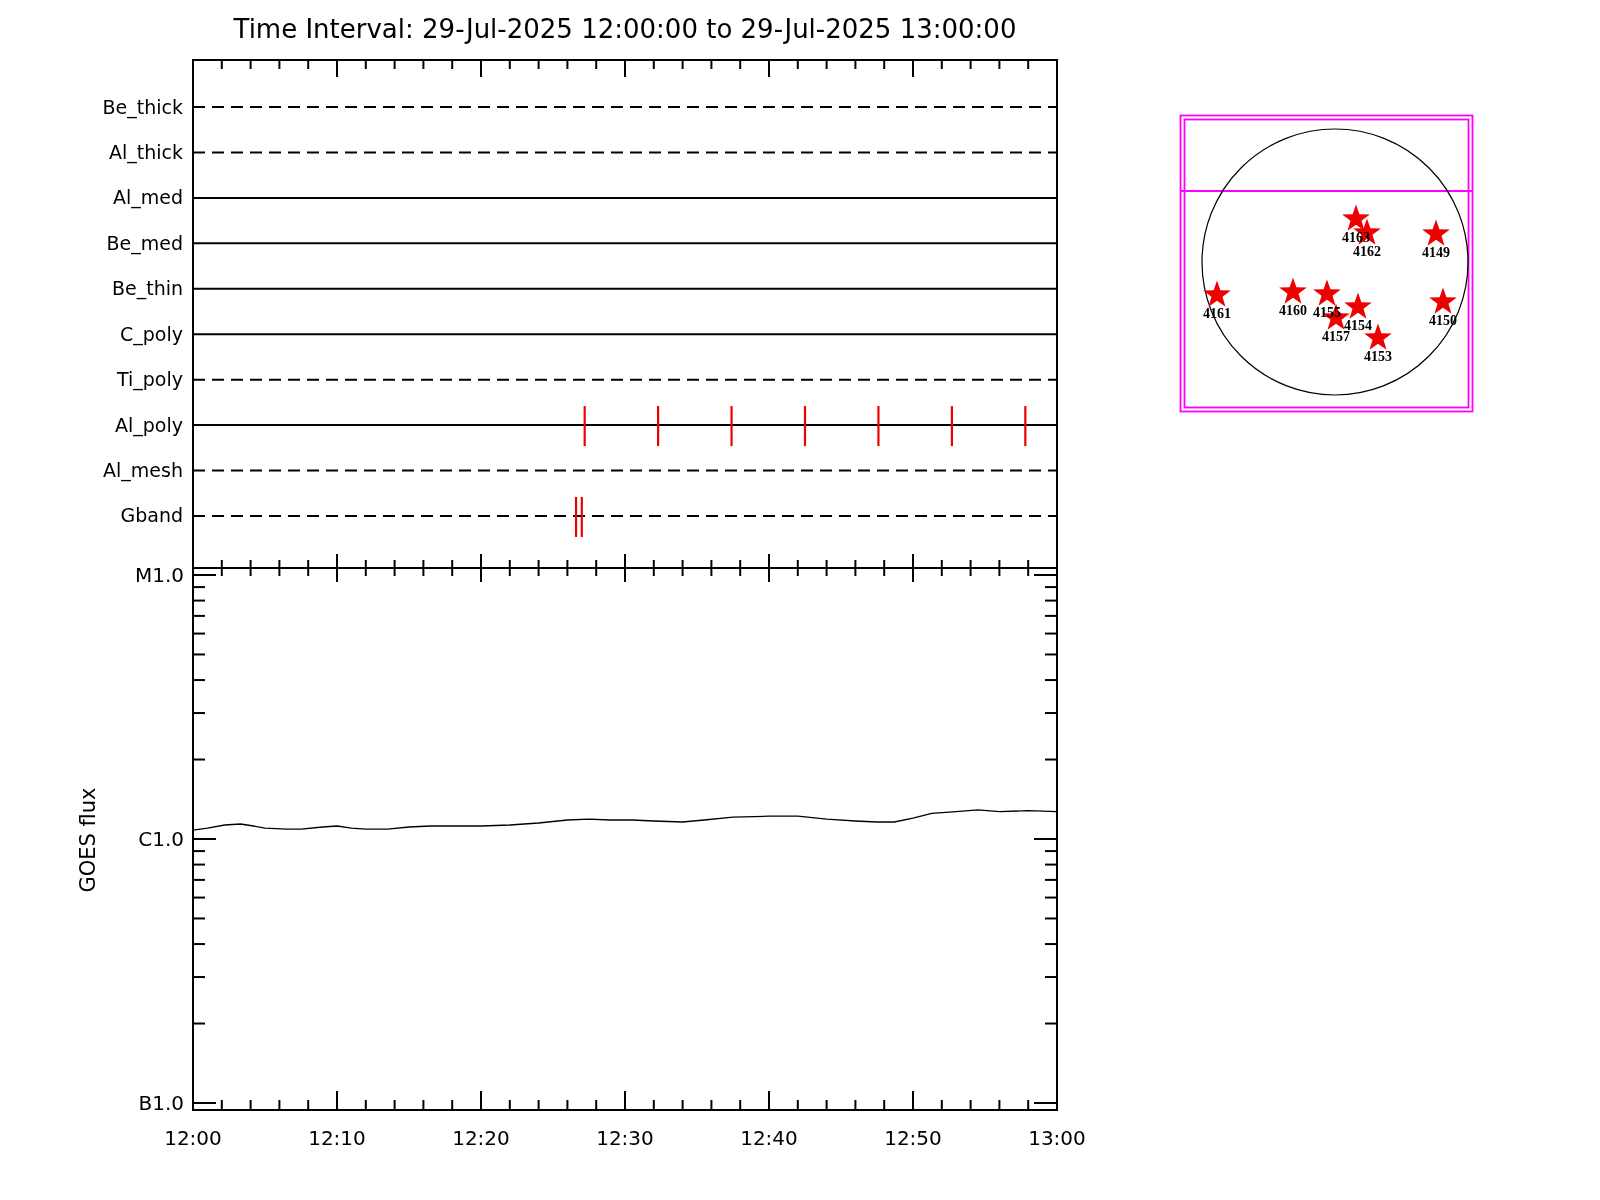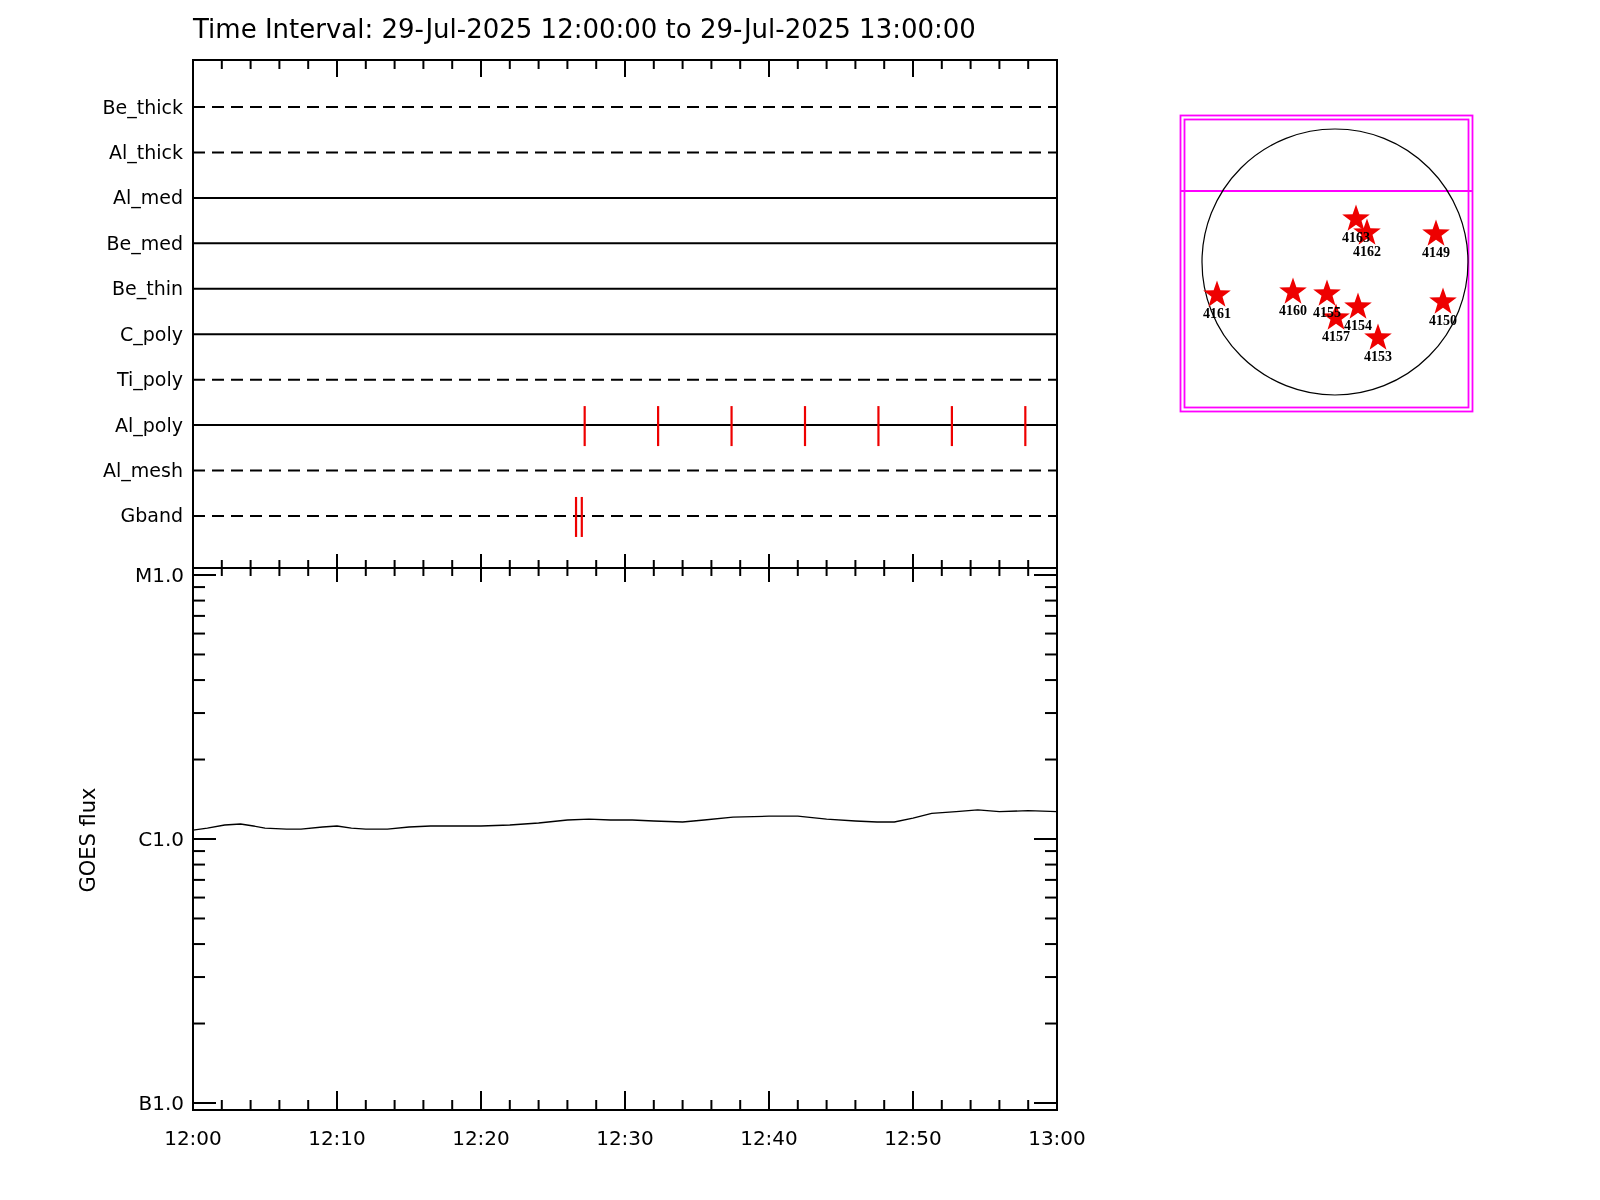--- a/index.html
+++ b/index.html
@@ -1,19 +1,19 @@
 <!DOCTYPE html>
 <html><head>
 <meta charset="utf-8">
 <style>
   html,body{margin:0;padding:0;background:#ffffff;}
   body{width:1600px;height:1200px;position:relative;overflow:hidden;
        font-family:"DejaVu Sans",sans-serif;-webkit-font-smoothing:antialiased;}
   .page-title{
-    position:absolute;left:193px;top:14px;width:864px;
+    position:absolute;left:193px;top:14px;width:864px;text-align:center;
     font-size:26px;color:#000;letter-spacing:0px;white-space:nowrap;
   }
   .goes-ylabel{
     position:absolute;left:88px;top:840px;transform:translate(-50%,-50%) rotate(-90deg);
     font-size:21px;color:#000;white-space:nowrap;
   }
   #plot{position:absolute;left:0;top:0;}
   text{fill:#000;}
   .axis-text{font-family:"DejaVu Sans",sans-serif;font-size:20px;}
   .row-text{font-family:"DejaVu Sans",sans-serif;font-size:19px;}

